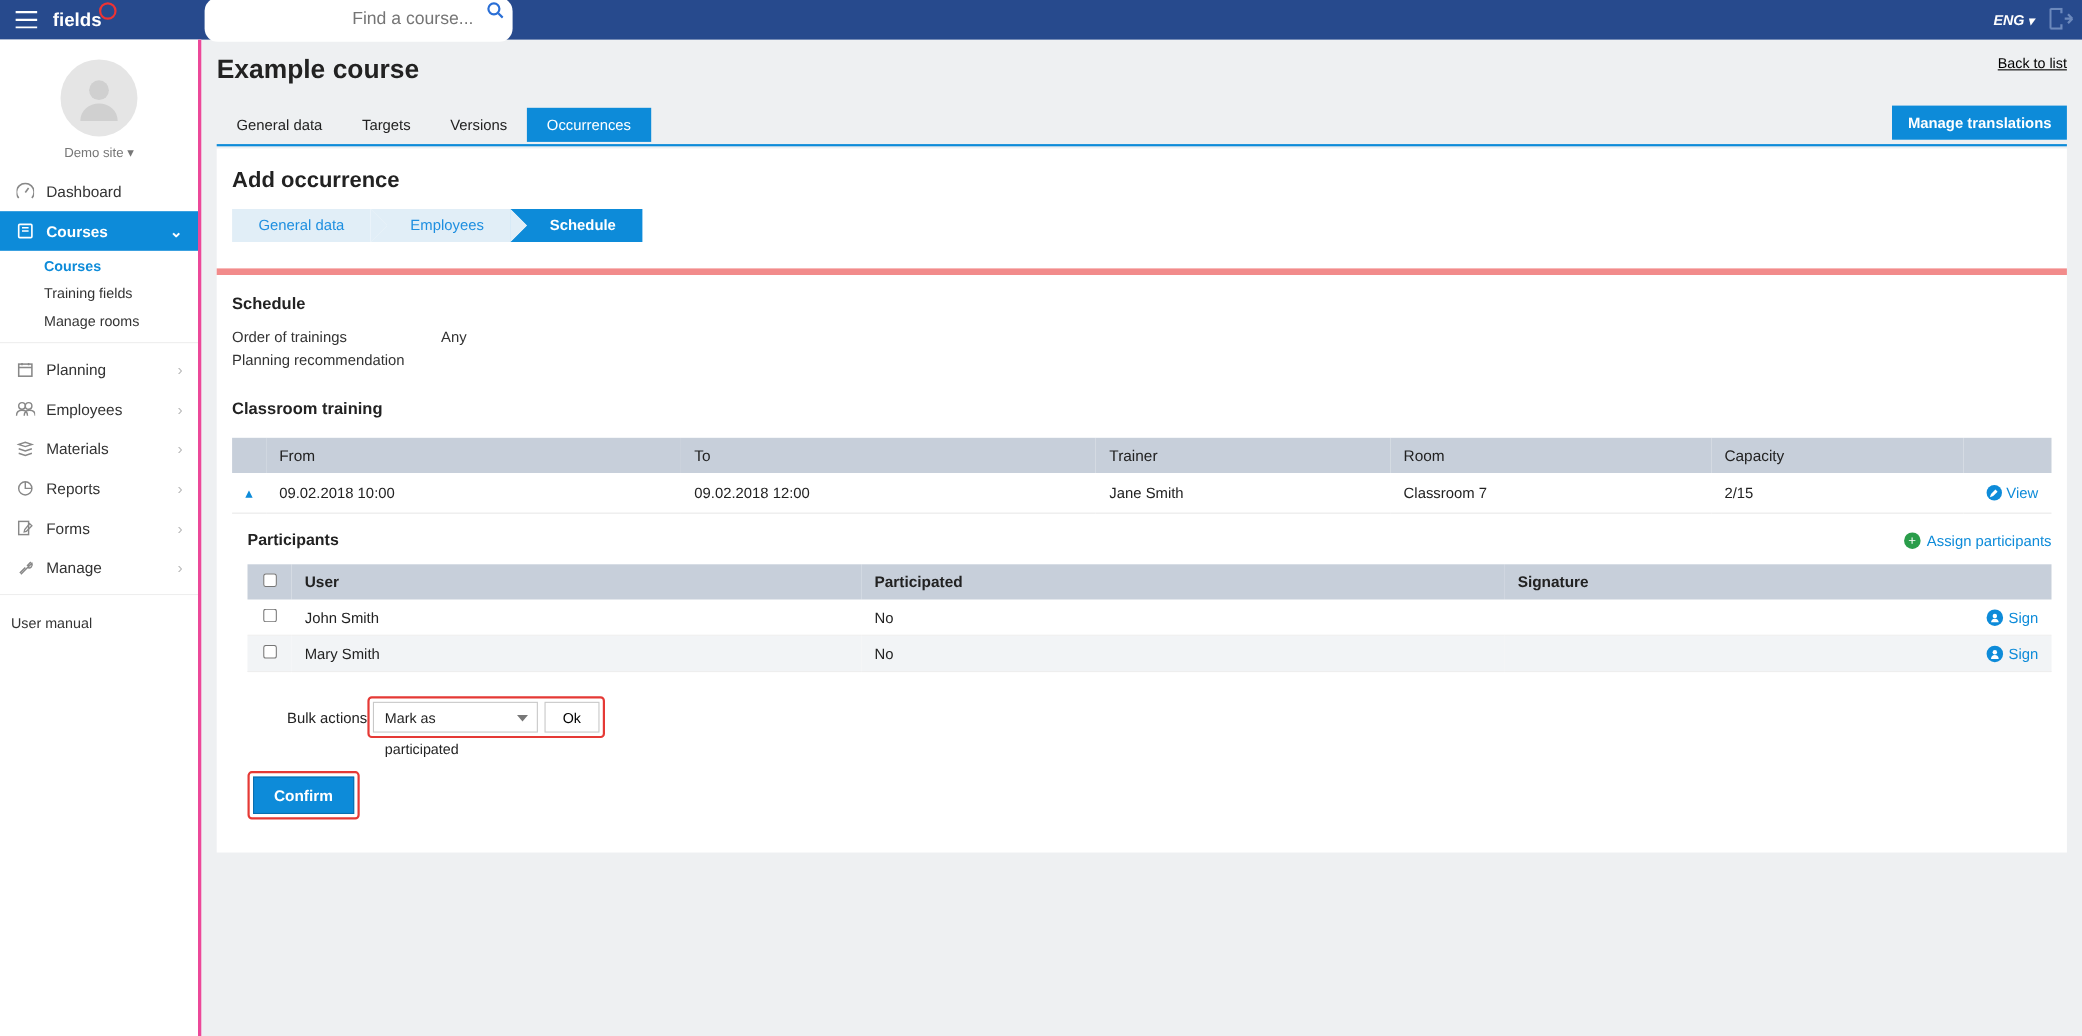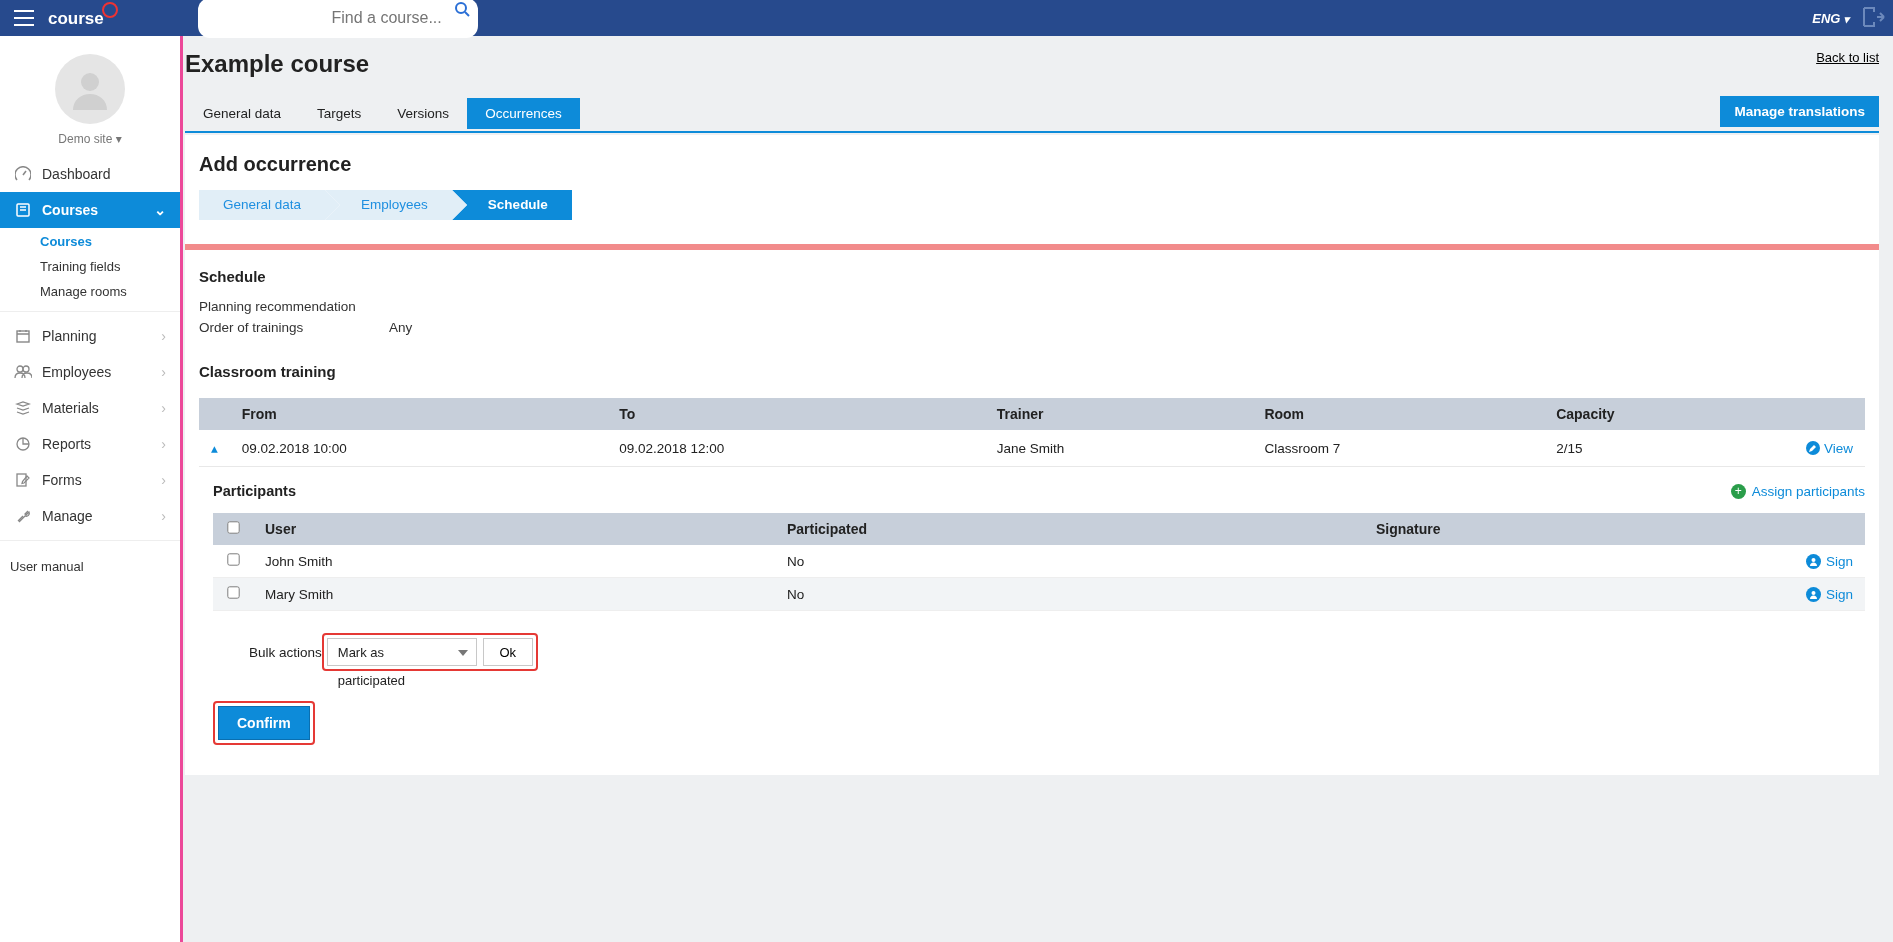--- a/index.html
+++ b/index.html
@@ -32,21 +32,21 @@
   .nav-item .icon { width:18px; display:inline-flex; justify-content:center; }
   .nav-item .chev { margin-left:auto; color:#bbb; }
   .nav-item.selected .chev { color:#fff; }
   .subnav { padding: 6px 0 6px 40px; display:flex; flex-direction:column; gap:10px; }
   .subnav a { font-size:13px; color:#333; text-decoration:none; cursor:pointer; }
   .subnav a.active { color:#0d8bd9; font-weight:bold; }
   .nav-divider { height:1px; background:#eee; margin:6px 0; }
   .nav-simple { padding: 12px 10px; font-size:13px; color:#333; cursor:pointer; }
 
   
-  .main { flex:1; padding: 14px 14px 30px 2px; border-radius: 20px; }
+  .main { flex:1; padding: 14px 14px 30px 14px; border-radius: 20px; }
   .page-head { display:flex; align-items:flex-start; }
   .page-title { font-size: 24px; font-weight:bold; }
   .back-link { margin-left:auto; font-size:13px; color:#000; text-decoration:underline; cursor:pointer; }
 
   .tabs-row { display:flex; align-items:center; margin-top:18px; border-bottom:2px solid #0d8bd9; }
   .tab { padding: 8px 18px; font-size:13.5px; color:#222; cursor:pointer; }
   .tab.active { background:#0d8bd9; color:#fff; }
   .manage-btn { margin-left:auto; background:#0d8bd9; color:#fff; border:none; padding:8px 14px; font-size:13.5px; font-weight:bold; cursor:pointer; margin-bottom:4px; }
 
   .content { background:#fff; margin-top:2px; padding: 18px 0 30px; }
@@ -74,21 +74,21 @@
   .pad { padding: 0 14px; }
   .section-title { font-weight:bold; font-size:15px; margin-bottom:14px; }
   .info-row { display:flex; font-size:13.5px; margin-bottom:6px; }
   .info-label { width:190px; color:#333; }
   .info-val { color:#333; }
 
   .ct-title { font-weight:bold; font-size:15px; margin:28px 0 18px; }
 
   
   table { width:100%; border-collapse:collapse; }
-  .tt thead th { background:#c7cfda; font-size:14px; font-weight:bold; text-align:left; padding:8px 12px; }
+  .tt thead th { background:#c7cfda; font-size:14px; font-weight:normal; text-align:left; padding:8px 12px; }
   .tt tbody td { padding:10px 12px; font-size:13.5px; border-bottom:1px solid #e8e8e8; }
   .tt tbody tr:first-child td { background:#fff; }
   .caret-cell { width:20px; text-align:center; color:#0d8bd9; }
   .view-link { color:#0d8bd9; font-size:13.5px; cursor:pointer; display:inline-flex; align-items:center; gap:4px; }
   .view-link .dot { width:14px; height:14px; border-radius:50%; background:#0d8bd9; display:inline-flex; align-items:center; justify-content:center; }
   .view-link .dot svg { display:block; }
 
   
   .part-block { padding:16px 14px 0 28px; }
   .part-head { display:flex; align-items:center; margin-bottom:14px; }
@@ -118,21 +118,21 @@
 </head>
 <body>
 
 <div class="topbar">
   <div class="hamburger">
     <svg width="20" height="16" viewBox="0 0 20 16">
         <path d="M0 1h20M0 8h20M0 15h20" stroke="#fff" stroke-width="2"></path>
       </svg>
   </div>
   <div class="logo">
-    <span>course</span><span class="spiral"></span>
+    <span>fields</span><span class="spiral"></span>
   </div>
   <div class="search-wrap">
     <input class="search-input" placeholder="Find a course..." style="">
     <button class="search-btn">
       <svg width="16" height="16" viewBox="0 0 16 16">
           <circle cx="7" cy="7" r="5" fill="none" stroke="#2a6fd6" stroke-width="2"></circle>
           <path d="M11 11l4 4" stroke="#2a6fd6" stroke-width="2"></path>
         </svg>
     </button>
   </div>
@@ -271,26 +271,26 @@
           <div class="wstep">Employees</div>
           <div class="wstep cur">Schedule</div>
         </div>
       </div>
 
       <div class="red-strip"></div>
 
       <div class="pad">
         <div class="section-title">Schedule</div>
         <div class="info-row">
+          <div class="info-label">Order of trainings</div>
+          <div class="info-val">Any</div>
+        </div>
+        <div class="info-row">
           <div class="info-label">Planning recommendation</div>
           <div class="info-val"></div>
-        </div>
-        <div class="info-row">
-          <div class="info-label">Order of trainings</div>
-          <div class="info-val">Any</div>
         </div>
 
         <div class="ct-title">Classroom training</div>
       </div>
 
       <div class="pad">
         <table class="tt">
           <thead>
             <tr>
               <th style="width:22px;"></th>

